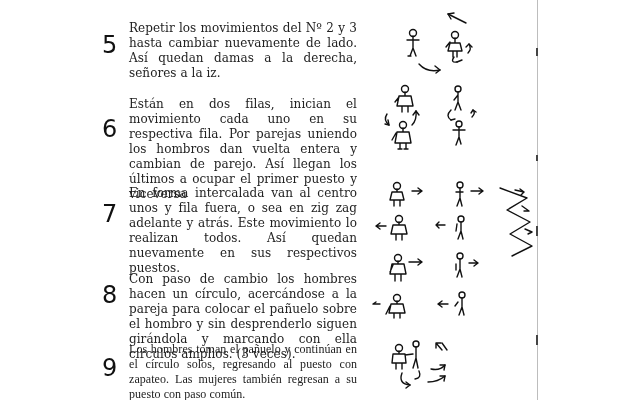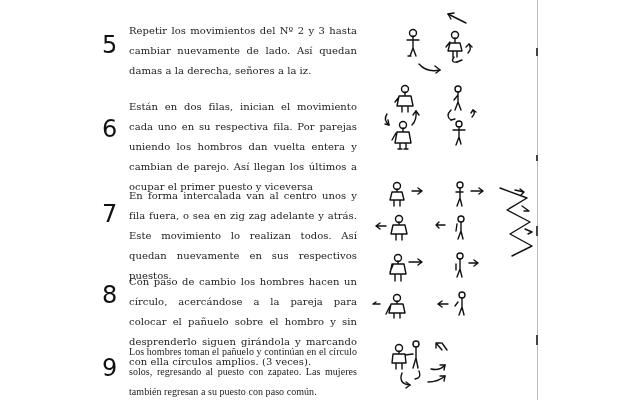--- a/index.html
+++ b/index.html
@@ -1,19 +1,19 @@
 <!DOCTYPE html>
 <html><head>
 <meta charset="utf-8">
 <style>
   html, body { margin:0; padding:0; }
   body { width:640px; height:400px; background:#ffffff; position:relative; overflow:hidden; font-family:"DejaVu Serif", serif; color:#1a1a1a; }
   .step { position:absolute; left:0; width:640px; }
   .num { position:absolute; left:102px; font-family:"DejaVu Sans", sans-serif; font-size:24px; color:#111; line-height:1; }
-  .txt { position:absolute; left:129px; width:228px; font-size:10px; line-height:20px; text-align:justify; letter-spacing:0.05px; color:#222; }
+  .txt { position:absolute; left:129px; width:228px; font-size:12px; line-height:15px; text-align:justify; letter-spacing:0.05px; color:#222; }
   .ill { position:absolute; }
   .rule { position:absolute; left:537px; top:0; width:1px; height:400px; background:#bdbdbd; }
   .rule-mark { position:absolute; left:536px; width:2px; background:#444; }
   svg { overflow:visible; }
   svg * { fill:none; stroke:#111; stroke-width:1.4; stroke-linecap:round; stroke-linejoin:round; }
 </style>
 </head>
 <body>
 
 <div class="rule"></div>

